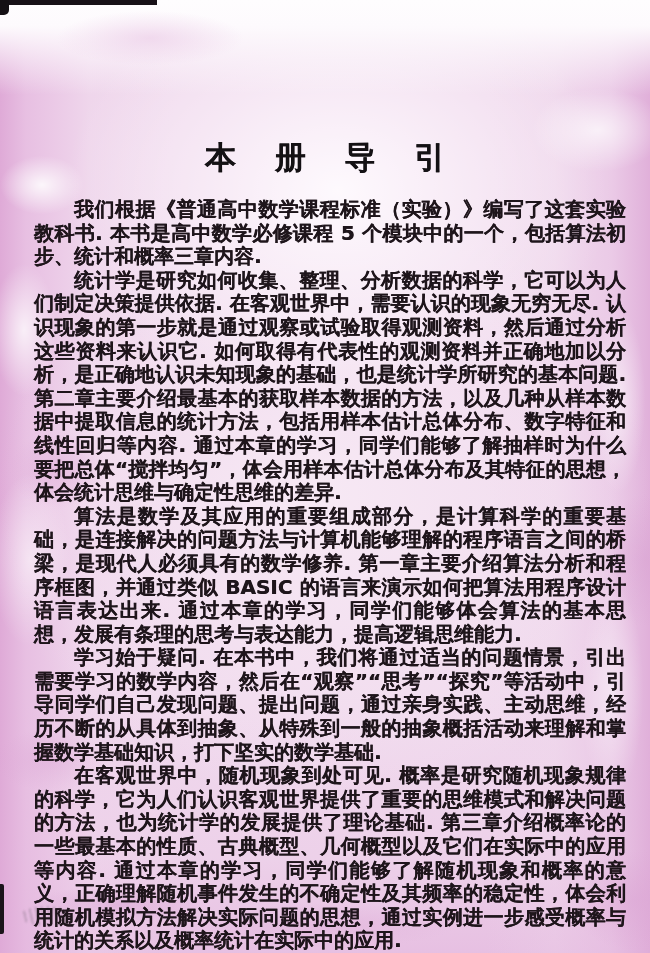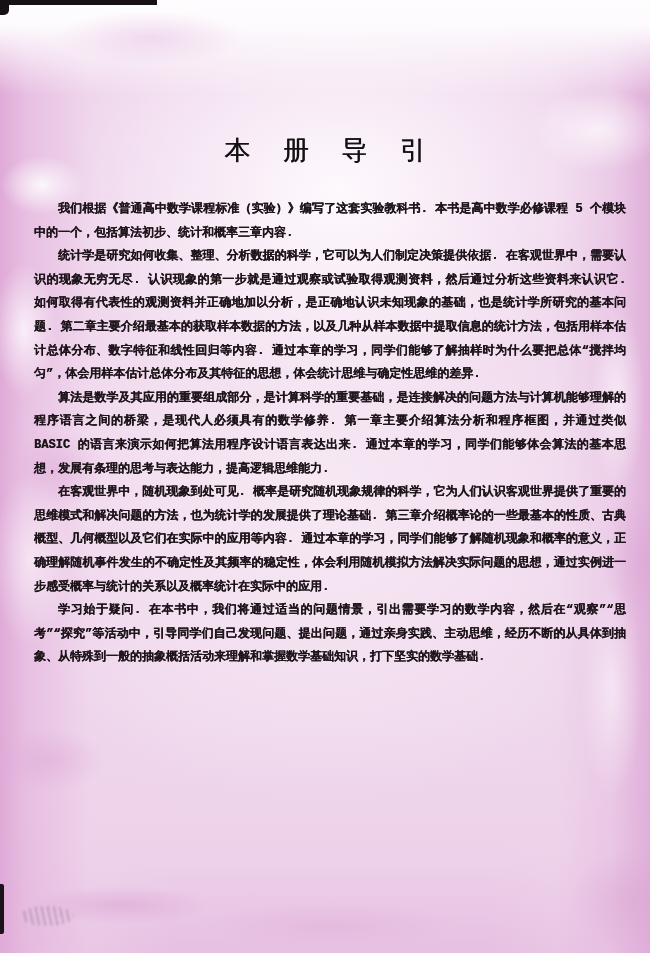--- a/index.html
+++ b/index.html
@@ -39,48 +39,47 @@
   .mark-top-nub   { position:absolute; left:0; top:0; width:9px; height:15px; background:#141014; border-radius:0 0 5px 0; }
   .mark-left-sliver { position:absolute; left:0; top:884px; width:4px; height:50px; background:#1a141a; border-radius:0 2px 2px 0; }
   .pencil-smudge {
     position:absolute; left:20px; top:906px; width:54px; height:20px;
     background:repeating-linear-gradient(78deg, rgba(96,86,100,0.55) 0 2px, rgba(96,86,100,0) 2px 6px);
     border-radius:50%; filter:blur(1.3px); opacity:0.55;
   }
   .doc-title {
     position:absolute; left:0; top:116px; width:100%;
     text-align:center;
-    font-size:26px; font-weight:400; color:#141114;
+    font-size:31px; font-weight:700; color:#141114;
     letter-spacing:1.25em; text-indent:1.25em;
     text-shadow:0.4px 0 0 currentColor;
   }
   .text-block {
     position:absolute; left:34px; top:198px; width:592px;
-    font-size:12px; line-height:23.6px;
+    font-size:20px; line-height:23.6px;
     color:#1e151b;
     text-align:justify;
     font-weight:600;
     text-shadow:0.35px 0 0 currentColor;
-    font-family:Liberation Mono, monospace;
   }
   .text-block p { margin:0; text-indent:2em; }
 </style>
 </head>
 <body>
 
 <div class="page">
   <div class="blotches"></div>
 
   <div class="mark-top-bar"></div>
   <div class="mark-top-nub"></div>
   <div class="mark-left-sliver"></div>
   <div class="pencil-smudge"></div>
 
   <h1 class="doc-title">本册导引</h1>
 
   <div class="text-block">
     <p>我们根据《普通高中数学课程标准（实验）》编写了这套实验教科书. 本书是高中数学必修课程 5 个模块中的一个，包括算法初步、统计和概率三章内容.</p>
     <p>统计学是研究如何收集、整理、分析数据的科学，它可以为人们制定决策提供依据. 在客观世界中，需要认识的现象无穷无尽. 认识现象的第一步就是通过观察或试验取得观测资料，然后通过分析这些资料来认识它. 如何取得有代表性的观测资料并正确地加以分析，是正确地认识未知现象的基础，也是统计学所研究的基本问题. 第二章主要介绍最基本的获取样本数据的方法，以及几种从样本数据中提取信息的统计方法，包括用样本估计总体分布、数字特征和线性回归等内容. 通过本章的学习，同学们能够了解抽样时为什么要把总体“搅拌均匀”，体会用样本估计总体分布及其特征的思想，体会统计思维与确定性思维的差异.</p>
     <p>算法是数学及其应用的重要组成部分，是计算科学的重要基础，是连接解决的问题方法与计算机能够理解的程序语言之间的桥梁，是现代人必须具有的数学修养. 第一章主要介绍算法分析和程序框图，并通过类似 BASIC 的语言来演示如何把算法用程序设计语言表达出来. 通过本章的学习，同学们能够体会算法的基本思想，发展有条理的思考与表达能力，提高逻辑思维能力.</p>
+    <p>学习始于疑问. 在本书中，我们将通过适当的问题情景，引出需要学习的数学内容，然后在“观察”“思考”“探究”等活动中，引导同学们自己发现问题、提出问题，通过亲身实践、主动思维，经历不断的从具体到抽象、从特殊到一般的抽象概括活动来理解和掌握数学基础知识，打下坚实的数学基础.</p>
     <p>在客观世界中，随机现象到处可见. 概率是研究随机现象规律的科学，它为人们认识客观世界提供了重要的思维模式和解决问题的方法，也为统计学的发展提供了理论基础. 第三章介绍概率论的一些最基本的性质、古典概型、几何概型以及它们在实际中的应用等内容. 通过本章的学习，同学们能够了解随机现象和概率的意义，正确理解随机事件发生的不确定性及其频率的稳定性，体会利用随机模拟方法解决实际问题的思想，通过实例进一步感受概率与统计的关系以及概率统计在实际中的应用.</p>
-    <p>学习始于疑问. 在本书中，我们将通过适当的问题情景，引出需要学习的数学内容，然后在“观察”“思考”“探究”等活动中，引导同学们自己发现问题、提出问题，通过亲身实践、主动思维，经历不断的从具体到抽象、从特殊到一般的抽象概括活动来理解和掌握数学基础知识，打下坚实的数学基础.</p>
   </div>
 </div>
 
 </body></html>

